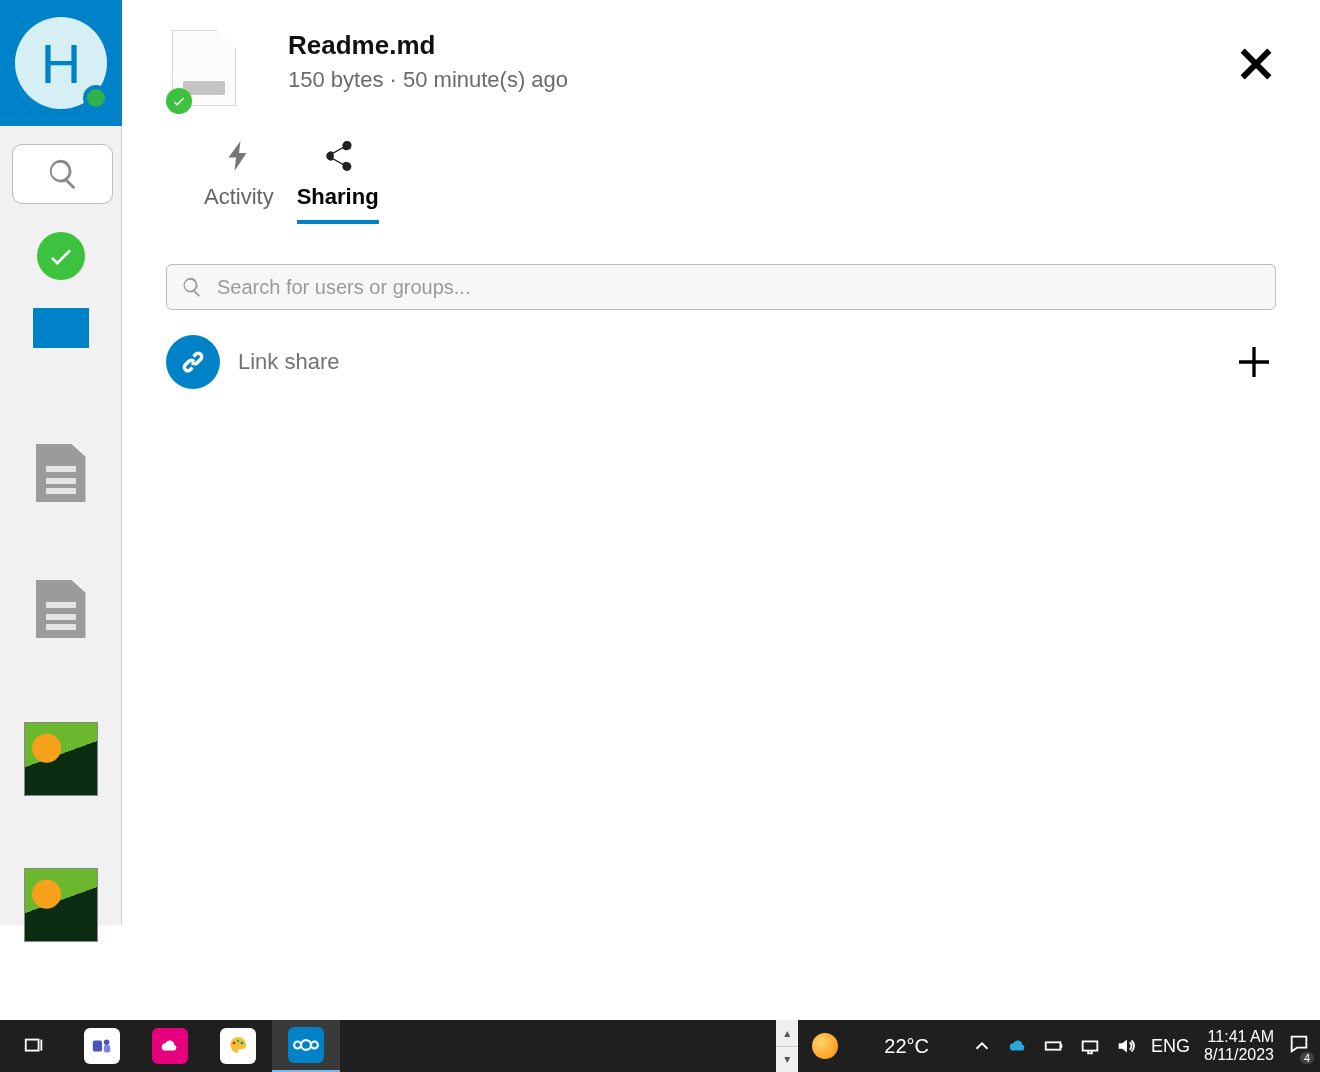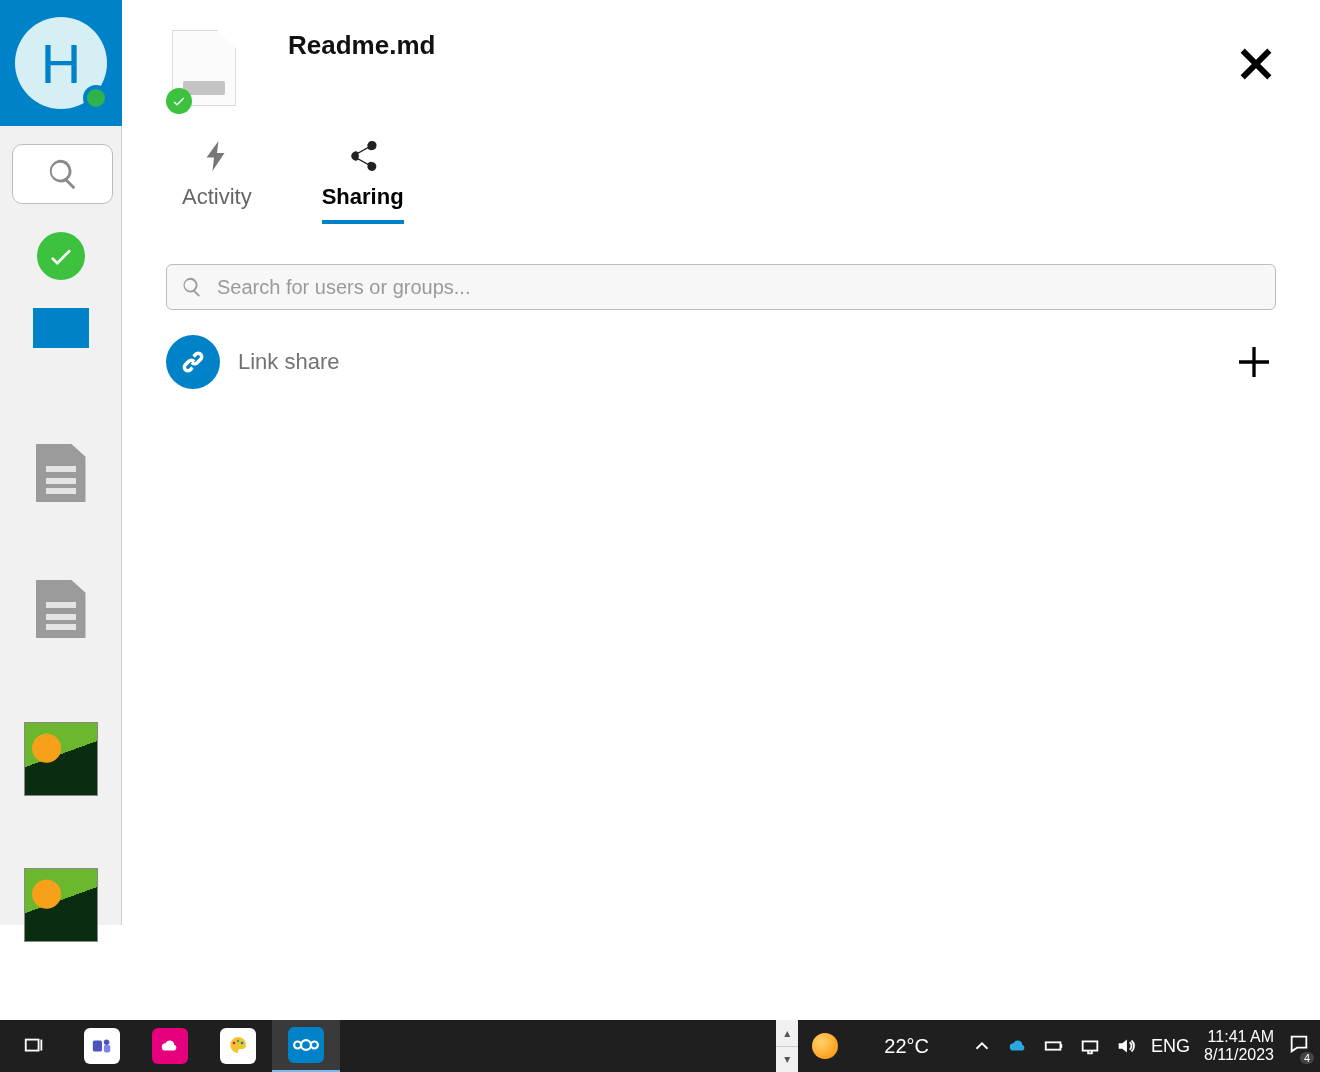--- a/index.html
+++ b/index.html
@@ -107,21 +107,21 @@
   .file-title { font-size:26px; font-weight:700; color:#111; }
   .file-sub   { font-size:22px; color:#6b6b6b; margin-top:6px; }
 
   .close-btn {
     margin-left:auto; width:48px; height:48px;
     display:flex; align-items:center; justify-content:center; cursor:pointer;
     margin-top:10px;
   }
   .close-btn svg{ width:40px; height:40px; stroke:#000; stroke-width:3.5; fill:none; }
 
-  .tabs { display:flex; gap:70px; padding: 28px 0 0 60px; }
+  .tabs { display:flex; gap:23px; padding: 28px 0 0 60px; margin-left: 22px; }
   .tab { display:flex; flex-direction:column; align-items:center; gap:10px; padding-bottom:10px; cursor:pointer;}
   .tab svg { width:36px; height:36px; fill:#222; }
   .tab.inactive svg { fill:#777; }
   .tab-label { font-size:22px; }
   .tab.inactive .tab-label { color:#666; }
   .tab.active .tab-label { color:#000; font-weight:700; }
   .tab.active { border-bottom:4px solid #0082c9; }
 
   .search-row {
     margin: 40px 44px 0 44px;
@@ -226,20 +226,23 @@
       <div class="file-thumb-wrap">
         <div class="file-thumb"></div>
         <div class="file-thumb-badge">
           <svg viewBox="0 0 24 24">
               <path d="M9 16.2l-3.5-3.5L4 14.2 9 19.2 20 8.2l-1.5-1.5z"></path>
             </svg>
         </div>
       </div>
       <div>
         <div class="file-title">Readme.md</div>
+        <div class="file-sub">
+          <span>150 bytes</span><span> · </span><span>50 minute(s) ago</span>
+        </div>
       </div>
       <div class="close-btn">
         <svg viewBox="0 0 24 24">
             <path d="M4 4 L20 20 M20 4 L4 20"></path>
           </svg>
       </div>
     </div>
 
     <div class="tabs">
       <div class="tab inactive">

